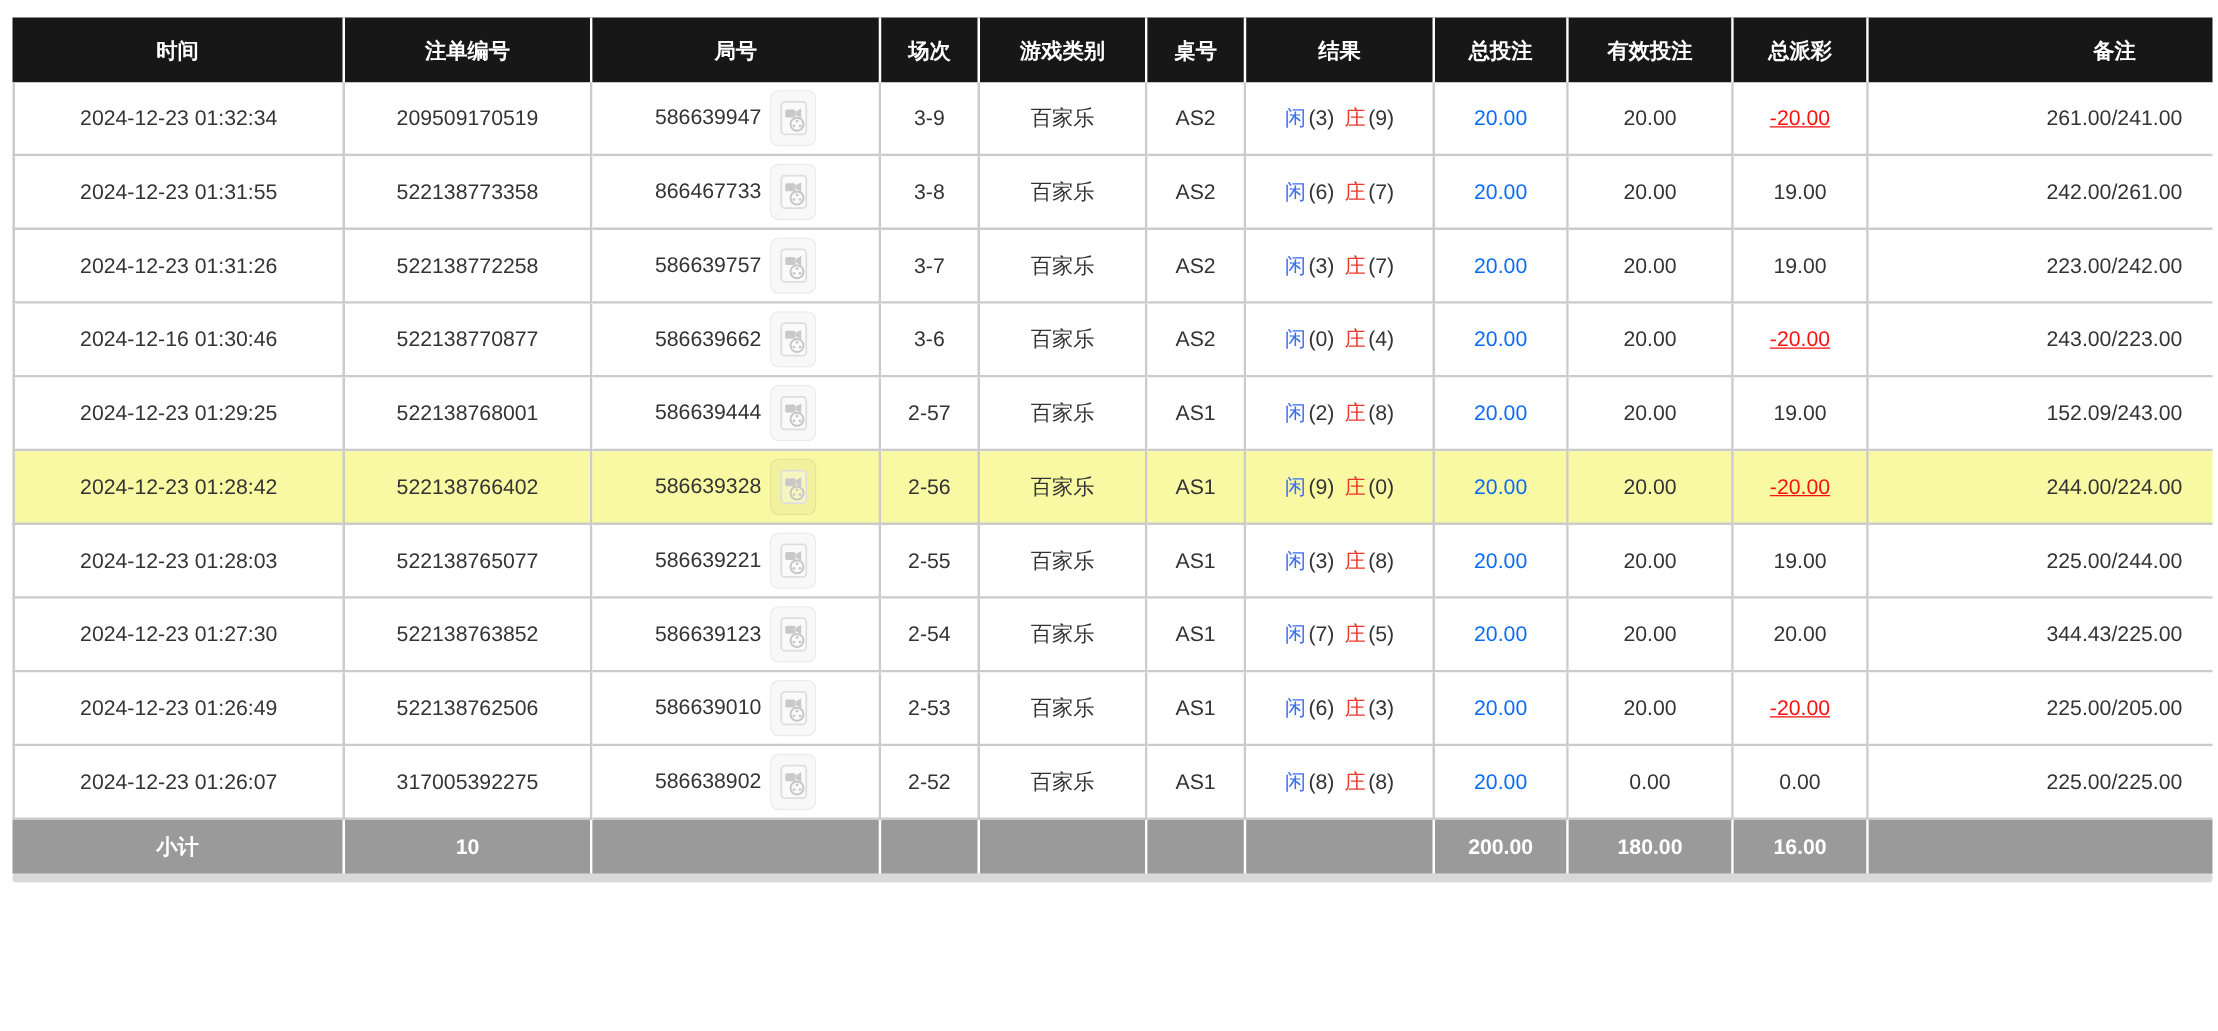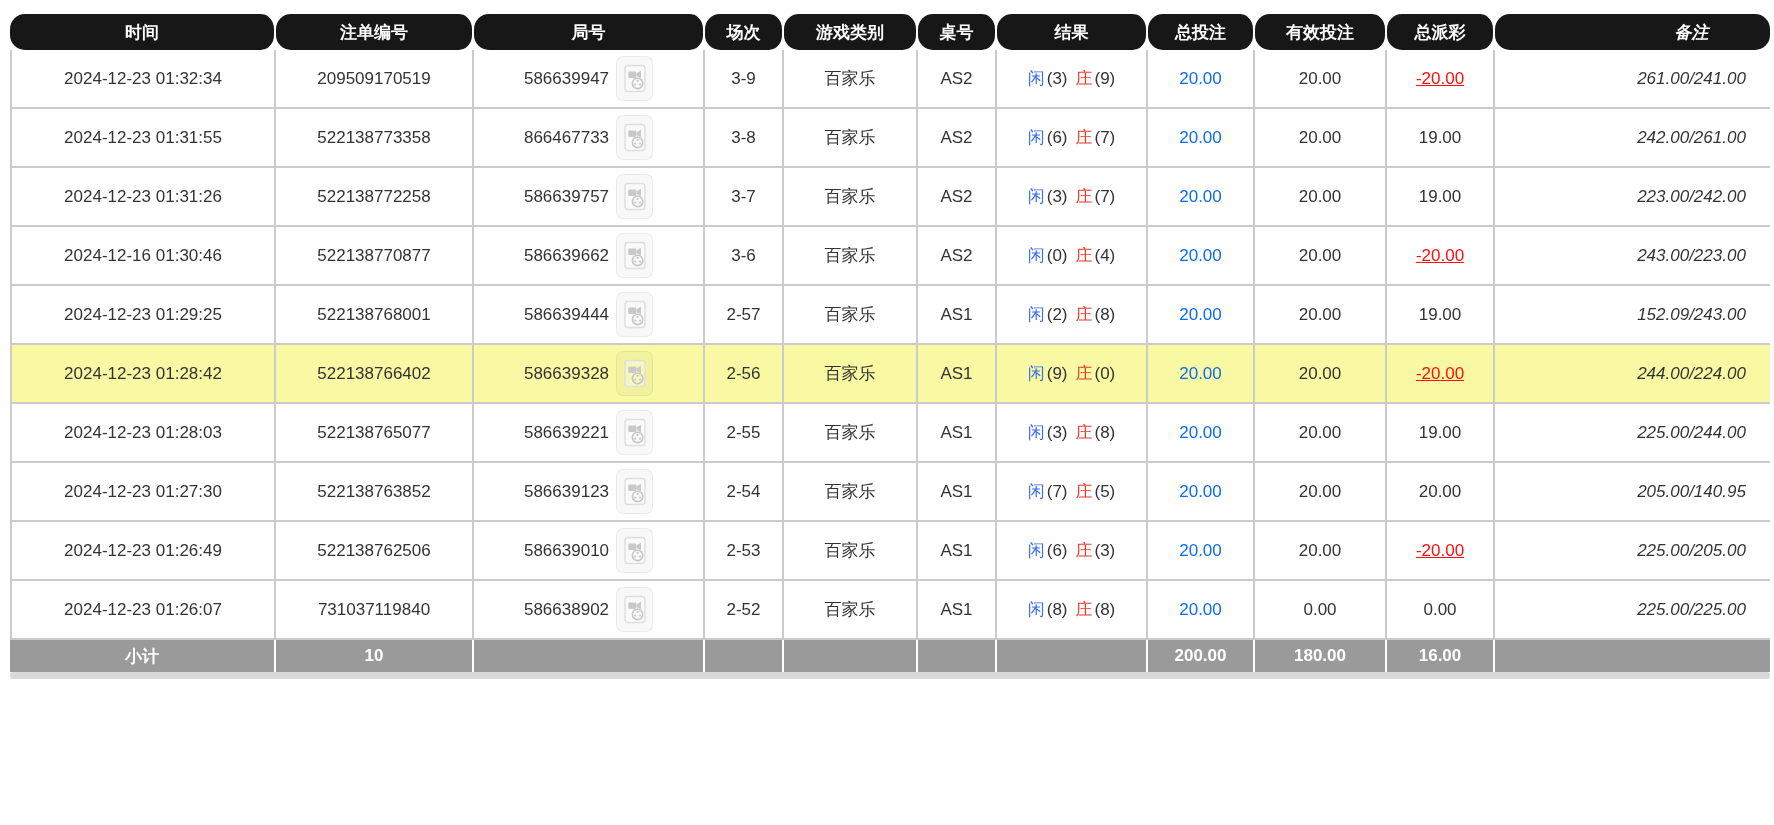--- a/index.html
+++ b/index.html
@@ -18,51 +18,50 @@
     font-size: 17px;
     color: #333;
   }
   th, td { text-align: center; vertical-align: middle; overflow: hidden; }
 
   
   thead th {
     background: var(--header_bg, #171717);
     color: var(--header_text, #ffffff);
     font-weight: bold;
-    height: 36px;
+    height: 52px;
     border-right: 2px solid #ffffff;
-    border-radius: 15px;
   }
   thead th:last-child { border-right: none; }
 
   
   tbody td {
     background: #ffffff;
     height: 59px;
     border-right: 2px solid var(--grid, #cbcbcb);
     border-bottom: 2px solid var(--grid, #cbcbcb);
   }
   tbody td:first-child { border-left: 2px solid var(--grid, #cbcbcb); }
   tbody td:last-child { border-right: none; }
   tr.row-highlighted td { background: var(--highlight, #f9f9a3); }
 
   
   tfoot td {
     background: var(--footer_bg, #9a9a9a);
     color: var(--footer_text, #ffffff);
     font-weight: bold;
-    height: 32px;
+    height: 43px;
     border-right: 2px solid #ffffff;
     border-bottom: 2px solid #ffffff;
   }
   tfoot td:last-child { border-right: none; }
   tfoot tr:last-child td { border-bottom: none; }
 
   
-  th.col-remark, td.col-remark { padding-left: 118px; font-style: italic; }
+  th.col-remark, td.col-remark { padding-left: 118px; }
 
   .amount-blue { color: var(--bet_blue, #0a6cf5); }
   .neg { color: var(--neg_red, #fb0f0f); text-decoration: underline; }
   .player { color: var(--player_blue, #3b6ff2); }
   .banker { color: var(--banker_red, #e8392a); }
   .result-cell span { padding: 0 1px; }
   .result-gap { display: inline-block; width: 6px; }
 
   .round-id { vertical-align: middle; }
   .video-btn {
@@ -327,21 +326,21 @@
     </td>
     <td>2-54</td>
     <td>百家乐</td>
     <td>AS1</td>
     <td class="result-cell">
       <span class="player">闲</span><span>(7)</span><span class="result-gap"></span><span class="banker">庄</span><span>(5)</span>
     </td>
     <td class="amount-blue">20.00</td>
     <td>20.00</td>
     <td>20.00</td>
-    <td class="col-remark">205.00/140.95</td>
+    <td class="col-remark">344.43/225.00</td>
   </tr>
         <tr>
     <td>2024-12-23 01:26:49</td>
     <td>522138762506</td>
     <td>
       <span class="round-id">586639010</span><span class="video-btn">
               <svg width="24" height="29" viewBox="0 0 24 29">
           <rect x="2" y="1.5" width="20" height="26" rx="3" fill="rgba(255,255,255,0.35)" stroke="#dedede" stroke-width="1.4"></rect>
           <rect x="5.2" y="7.5" width="8.2" height="6.4" rx="1.2" fill="#c9c9c9"></rect>
           <path d="M13.6 9.2 L18 6.8 V14.4 L13.6 12 Z" fill="#c9c9c9"></path>
@@ -358,21 +357,21 @@
     <td class="result-cell">
       <span class="player">闲</span><span>(6)</span><span class="result-gap"></span><span class="banker">庄</span><span>(3)</span>
     </td>
     <td class="amount-blue">20.00</td>
     <td>20.00</td>
     <td class="neg">-20.00</td>
     <td class="col-remark">225.00/205.00</td>
   </tr>
         <tr>
     <td>2024-12-23 01:26:07</td>
-    <td>731037119840</td>
+    <td>317005392275</td>
     <td>
       <span class="round-id">586638902</span><span class="video-btn">
               <svg width="24" height="29" viewBox="0 0 24 29">
           <rect x="2" y="1.5" width="20" height="26" rx="3" fill="rgba(255,255,255,0.35)" stroke="#dedede" stroke-width="1.4"></rect>
           <rect x="5.2" y="7.5" width="8.2" height="6.4" rx="1.2" fill="#c9c9c9"></rect>
           <path d="M13.6 9.2 L18 6.8 V14.4 L13.6 12 Z" fill="#c9c9c9"></path>
           <circle cx="14.6" cy="19.4" r="5.2" fill="none" stroke="#c6c6c6" stroke-width="1.6"></circle>
           <circle cx="14.6" cy="16.9" r="1.1" fill="#c6c6c6"></circle>
           <circle cx="12.2" cy="20.6" r="1.1" fill="#c6c6c6"></circle>
           <circle cx="17.0" cy="20.6" r="1.1" fill="#c6c6c6"></circle>

